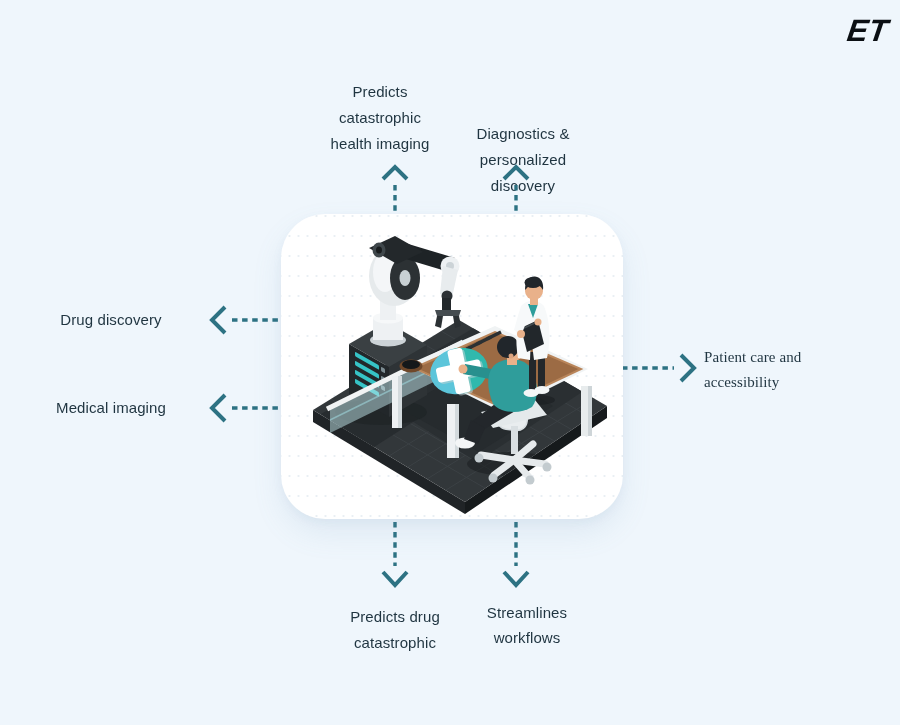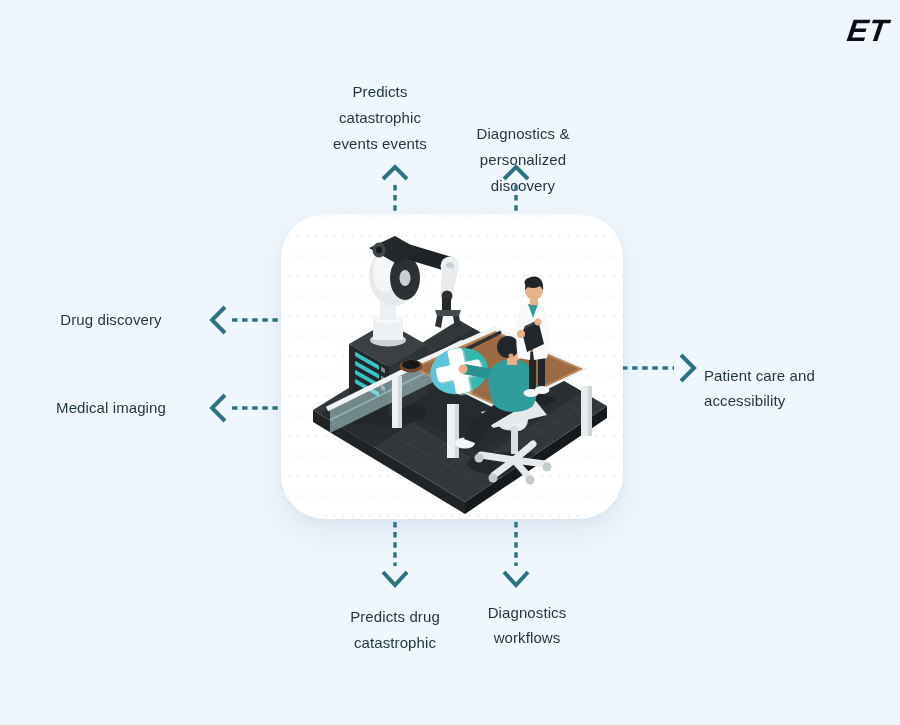--- a/index.html
+++ b/index.html
@@ -33,46 +33,46 @@
 </head>
 <body>
 
 <div class="canvas">
 
   <div class="logo">ET</div>
 
   <div class="callout c-center" style="left:287px;top:79px;width:186px;">
     <span class="ln">Predicts</span>
     <span class="ln">catastrophic</span>
-    <span class="ln">events events</span>
+    <span class="ln">health imaging</span>
   </div>
   <div class="callout c-center" style="left:430px;top:81px;width:186px;margin-top:40px;">
     <span class="ln">Diagnostics &amp;</span>
     <span class="ln">personalized</span>
     <span class="ln">discovery</span>
   </div>
 
   <div class="callout c-right" style="left:18px;top:307px;width:186px;">
     <span class="ln">Drug discovery</span>
   </div>
   <div class="callout c-right" style="left:18px;top:395px;width:186px;">
     <span class="ln">Medical imaging</span>
   </div>
 
-  <div class="callout c-left" style="left:704px;top:363px;width:180px;">
+  <div class="callout c-left" style="left:704px;top:345px;width:180px;font-family:Liberation Serif, serif;">
     <span class="ln">Patient care and</span>
     <span class="ln">accessibility</span>
   </div>
 
   <div class="callout c-center" style="left:302px;top:604px;width:186px;">
     <span class="ln">Predicts drug</span>
     <span class="ln">catastrophic</span>
   </div>
   <div class="callout c-center lh25" style="left:434px;top:600px;width:186px;">
-    <span class="ln">Diagnostics</span>
+    <span class="ln">Streamlines</span>
     <span class="ln">workflows</span>
   </div>
 
   <svg class="arrow" style="left:380px;top:164px;" width="30" height="52">
     <polyline points="3,15 15,3 27,15" fill="none" stroke="currentColor" stroke-width="4"></polyline>
     <line x1="15" y1="21" x2="15" y2="52" stroke="currentColor" stroke-width="3.4" stroke-dasharray="5.5 4.6"></line>
   </svg>
   <svg class="arrow" style="left:501px;top:164px;" width="30" height="52">
     <polyline points="3,15 15,3 27,15" fill="none" stroke="currentColor" stroke-width="4"></polyline>
     <line x1="15" y1="21" x2="15" y2="52" stroke="currentColor" stroke-width="3.4" stroke-dasharray="5.5 4.6"></line>

